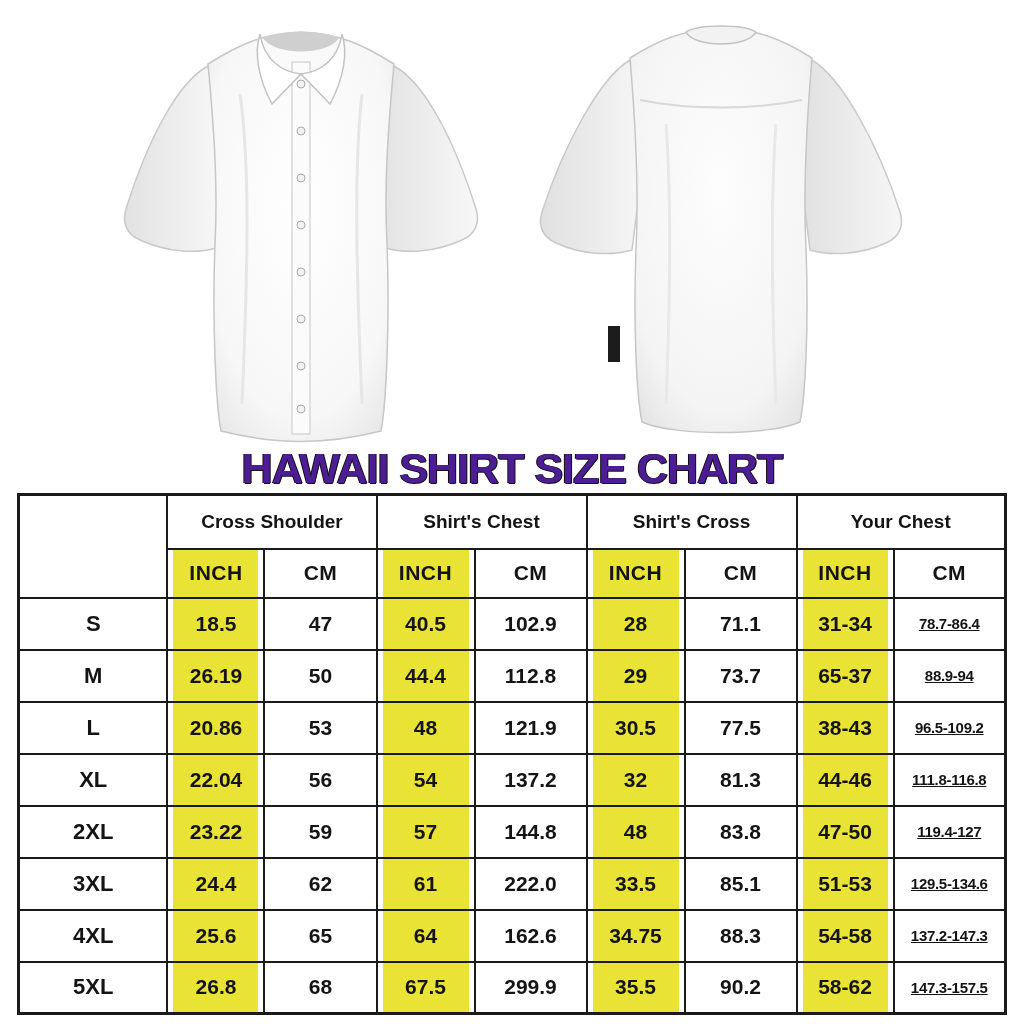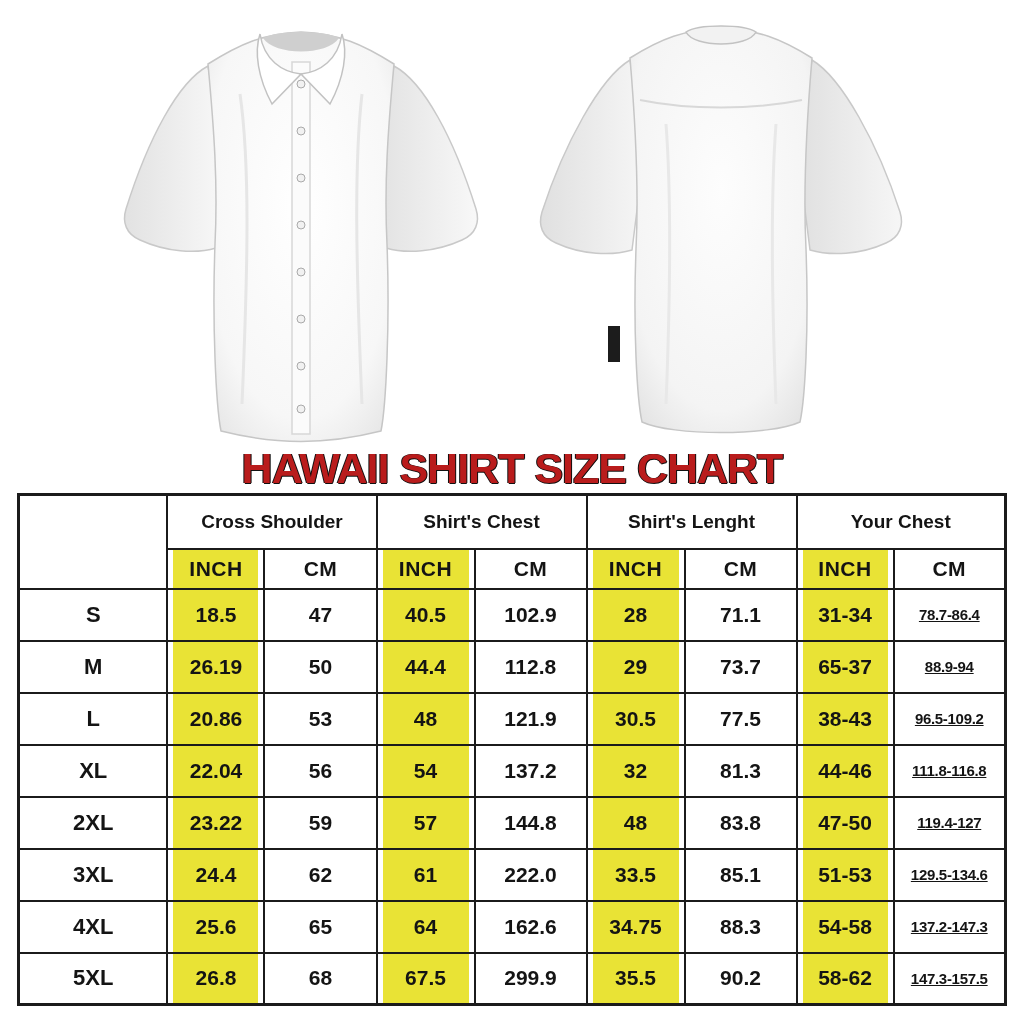--- a/index.html
+++ b/index.html
@@ -8,34 +8,34 @@
               font-family:"Liberation Sans", sans-serif; color:var(--tx); }
   .page { width:1024px; height:1024px; overflow:hidden; background:#fff; }
 
   
   .hero { height:446px; display:flex; justify-content:center;
           align-items:flex-start; gap:16px; padding-top:4px; }
   .shirt { display:block; }
 
   
   .title { text-align:center; font-size:43px; font-weight:700;
-           letter-spacing:-1px; color:#b91c1c;
+           letter-spacing:-1px; color:#4c1d95;
            text-shadow: 1px 0 #111, -1px 0 #111, 0.5px 0.5px #111;
            height:47px; line-height:44px; }
 
   
   table.chart { width:987px; margin:0 auto; border-collapse:collapse;
                 table-layout:fixed; background:#fff; }
   table.chart, table.chart th, table.chart td {
       border:2.5px solid var(--bd); }
   table.chart { border-width:3px; }
   th, td { text-align:center; vertical-align:middle; font-weight:700;
            overflow:hidden; white-space:nowrap; }
   tr.gh-row { height:54px; }
-  tr.uh-row { height:40px; }
+  tr.uh-row { height:49px; }
   tbody tr   { height:52px; }
   th.gh  { font-size:19px; }
   .uh    { font-size:21px; letter-spacing:0.5px; }
   td.sz  { font-size:22px; }
   td.val { font-size:21px; }
   td.small { font-size:15px; letter-spacing:-0.3px;text-decoration:underline; }
   .inch { background-image:linear-gradient(var(--hl),var(--hl));
           background-repeat:no-repeat; background-position:center;
           background-size:calc(100% - 10px) 100%; }
 </style>
@@ -135,21 +135,21 @@
       <col style="width:98px">
         <col style="width:112px">
       <col style="width:97px">
         <col style="width:112px">
     </colgroup>
     <thead>
       <tr class="gh-row">
         <th rowspan="2"></th>
         <th class="gh" colspan="2">Cross Shoulder</th>
         <th class="gh" colspan="2">Shirt's Chest</th>
-        <th class="gh" colspan="2">Shirt's Lenght</th>
+        <th class="gh" colspan="2">Shirt's Cross</th>
         <th class="gh" colspan="2">Your Chest</th>
       </tr>
       <tr class="uh-row">
         <th class="uh inch">INCH</th>
         <th class="uh">CM</th>
         <th class="uh inch">INCH</th>
         <th class="uh">CM</th>
         <th class="uh inch">INCH</th>
         <th class="uh">CM</th>
         <th class="uh inch">INCH</th>

